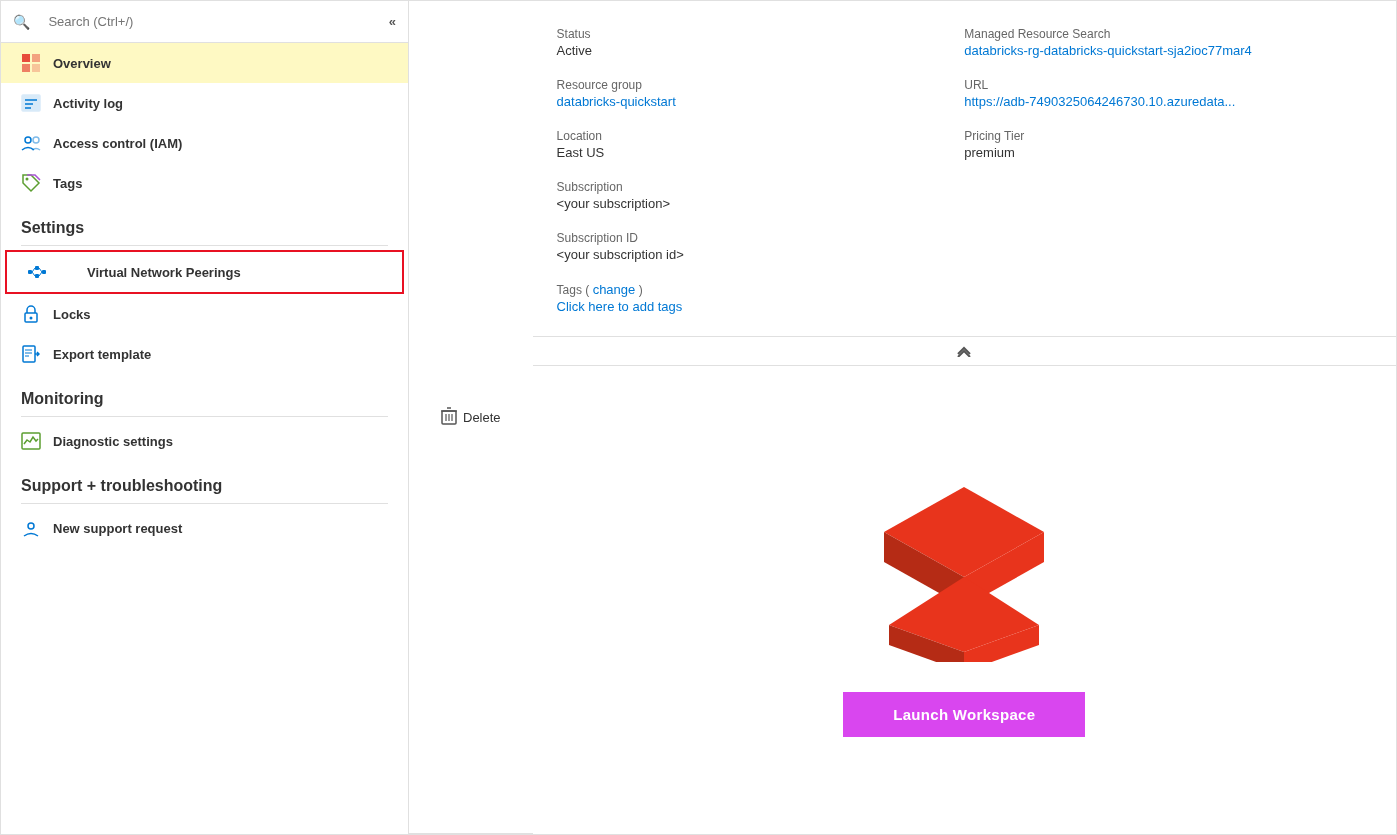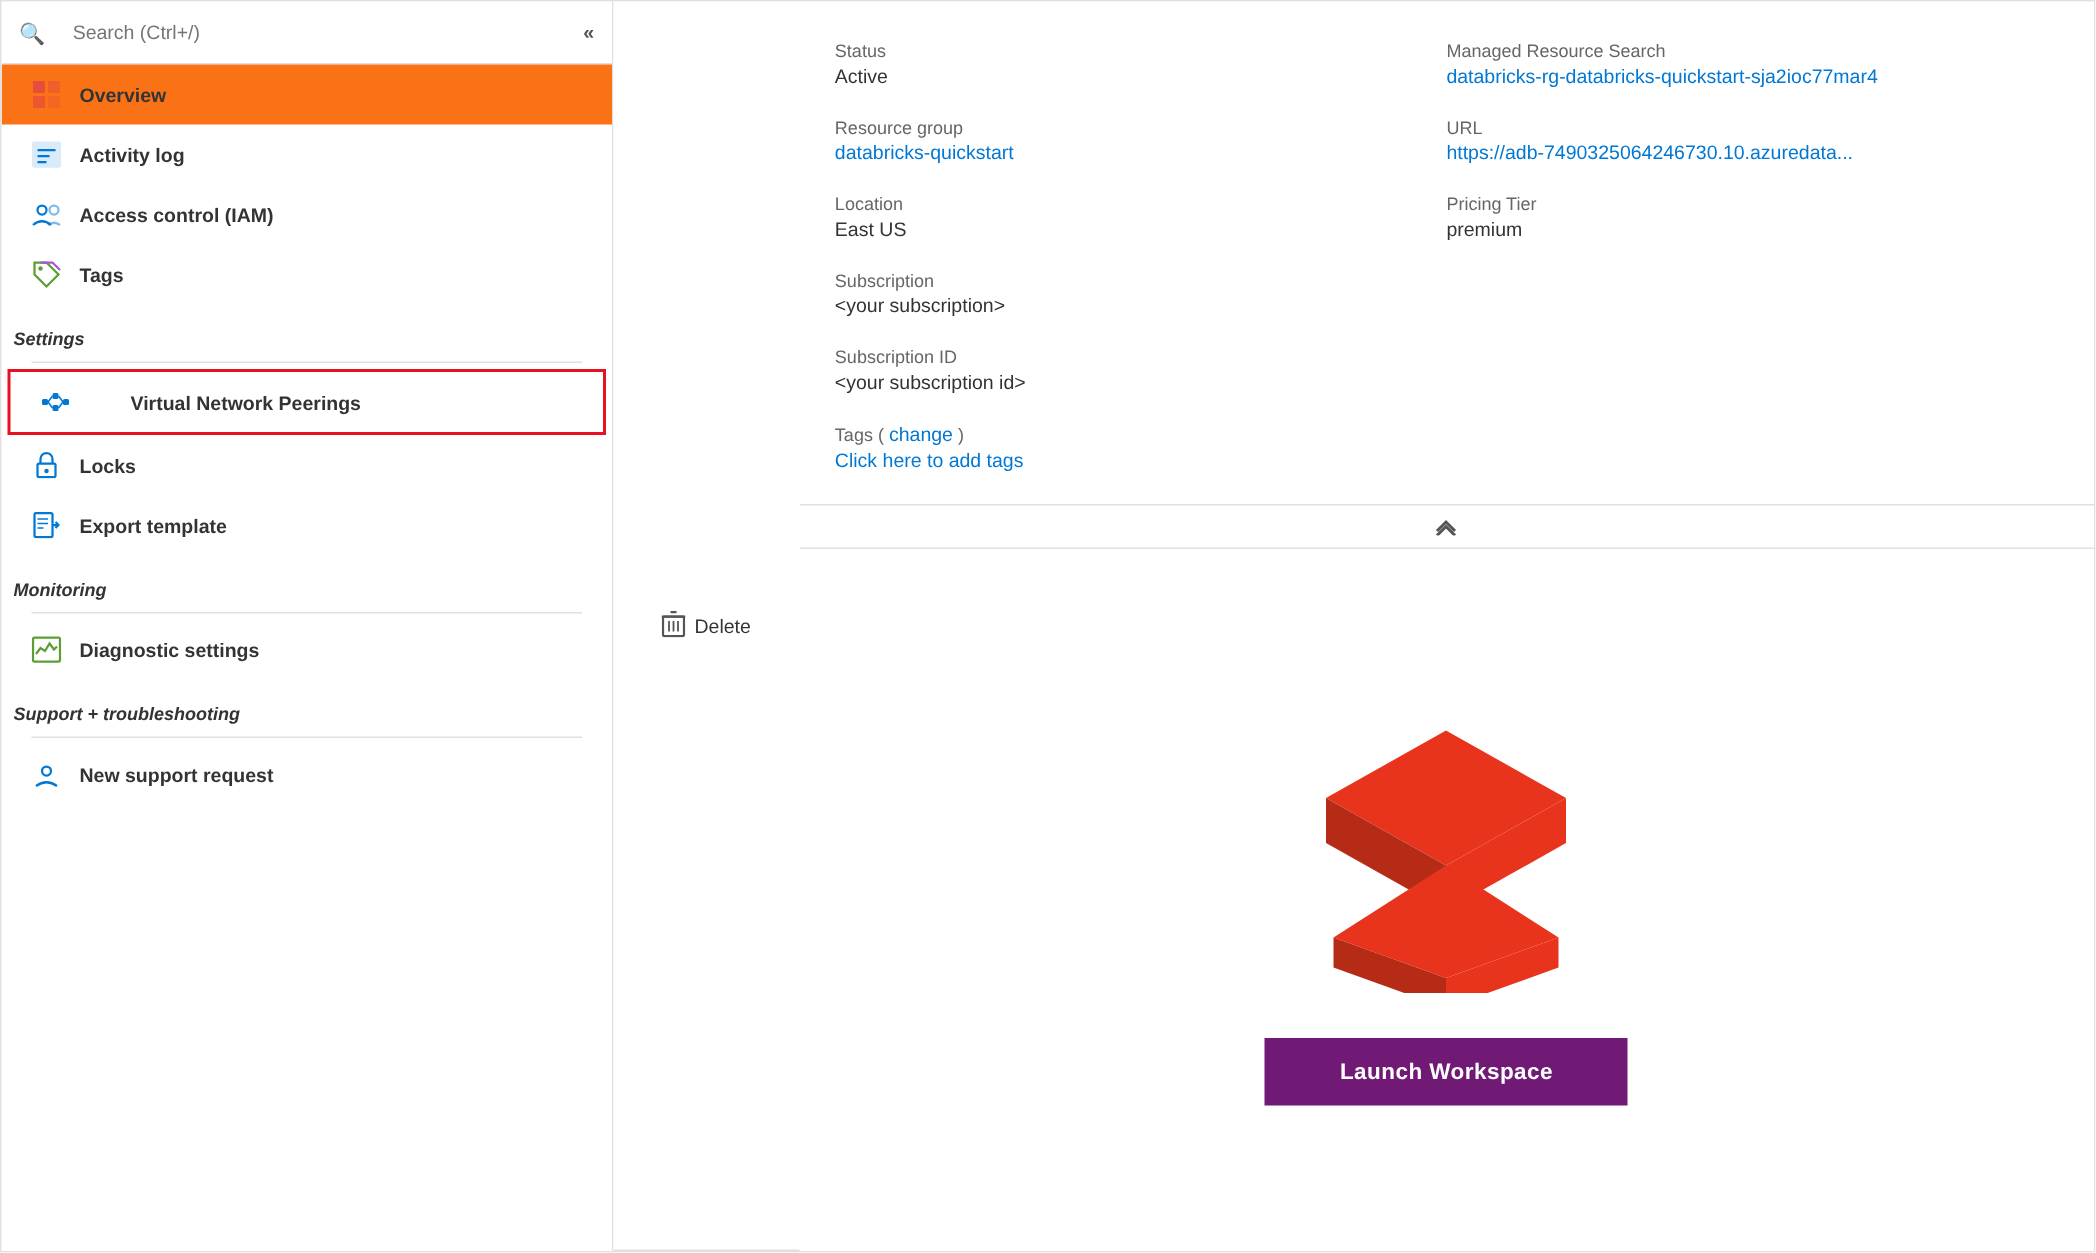--- a/index.html
+++ b/index.html
@@ -7,45 +7,45 @@
 
     .main-layout { display: flex; flex: 1; overflow: hidden; border: 1px solid #e0e0e0; }
 
     
     .sidebar { width: 408px; min-width: 408px; background: #fff; border-right: 1px solid #e0e0e0; display: flex; flex-direction: column; overflow-y: auto; }
 
     .search-bar { display: flex; align-items: center; padding: 8px 12px; border-bottom: 1px solid #e0e0e0; gap: 8px; }
     .search-bar input { flex: 1; border: 1px solid #ccc; padding: 5px 10px; font-size: 13px; outline: none; color: #555; }
 
     .sidebar-item { display: flex; align-items: center; gap: 12px; padding: 10px 20px; cursor: pointer; font-size: 13px; color: #333; font-weight: bold; }
-    .sidebar-item.active { background: #f97316; font-weight: 600; }
+    .sidebar-item.active { background: #fef9c3; font-weight: 600; }
     .sidebar-item.selected-outline { border: 2px solid #e81123; margin: 0 4px; border-radius: 0; gap: 40px; }
     .sidebar-icon { width: 20px; height: 20px; display: flex; align-items: center; justify-content: center; flex-shrink: 0; }
 
-    .sidebar-section-label { font-size: 12px; font-weight: 700; color: #333; padding: 16px 20px 4px 8px; font-style: italic; }
+    .sidebar-section-label { font-size: 16px; font-weight: 700; color: #333; padding: 16px 20px 4px 20px; }
     .sidebar-divider { border: none; border-top: 1px solid #e0e0e0; margin: 4px 20px; }
 
     
     .main-content { flex: 1; display: flex; flex-direction: row; overflow: hidden; background: #fff; }
 
     .toolbar { display: flex; align-items: center; padding: 8px 20px; border-bottom: 1px solid #e0e0e0; gap: 4px; }
     .toolbar-btn { display: flex; align-items: center; gap: 6px; padding: 6px 12px; background: none; border: none; cursor: pointer; font-size: 13px; color: #333; }
 
     .info-grid { display: grid; grid-template-columns: 1fr 1fr; gap: 0; }
     .info-cell { padding: 10px 0; }
     .info-label { font-size: 12px; color: #666; margin-bottom: 2px; }
     .info-value { font-size: 13px; color: #333; }
     .info-link { font-size: 13px; color: #0078d4; text-decoration: none; cursor: pointer; }
 
     .collapse-chevron { display: flex; justify-content: center; padding: 8px 0; cursor: pointer; color: #555; border-top: 1px solid #e0e0e0; border-bottom: 1px solid #e0e0e0; margin: 4px 0; }
 
     
     .databricks-section { display: flex; flex-direction: column; align-items: center; justify-content: center; padding: 30px 20px 20px; flex: 1; }
 
-    .launch-btn { background: #701a75; color: #fff; border: none; padding: 14px 50px; font-size: 15px; font-weight: 600; cursor: pointer; letter-spacing: 0.3px; }
+    .launch-btn { background: #d946ef; color: #fff; border: none; padding: 14px 50px; font-size: 15px; font-weight: 600; cursor: pointer; letter-spacing: 0.3px; }
   </style>
 </head>
 <body>
 
 <div class="main-layout">
 
   <div class="sidebar">
 
     <div class="search-bar">
       <span style="color:#666; font-size:14px;">🔍</span>

